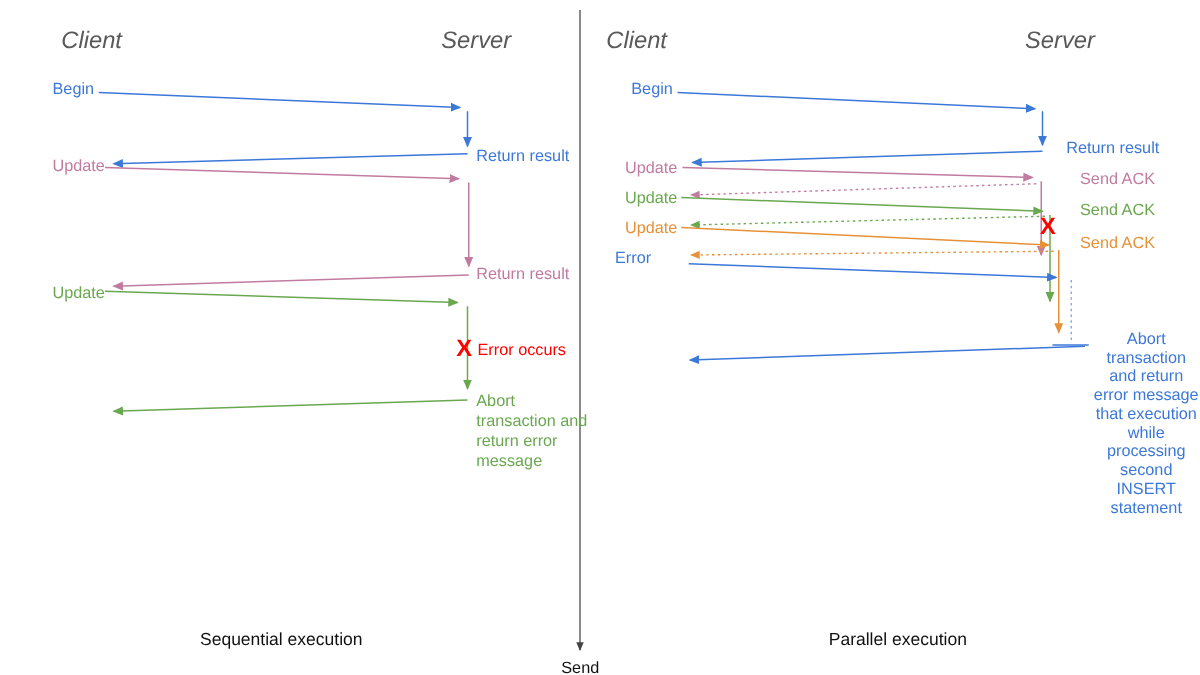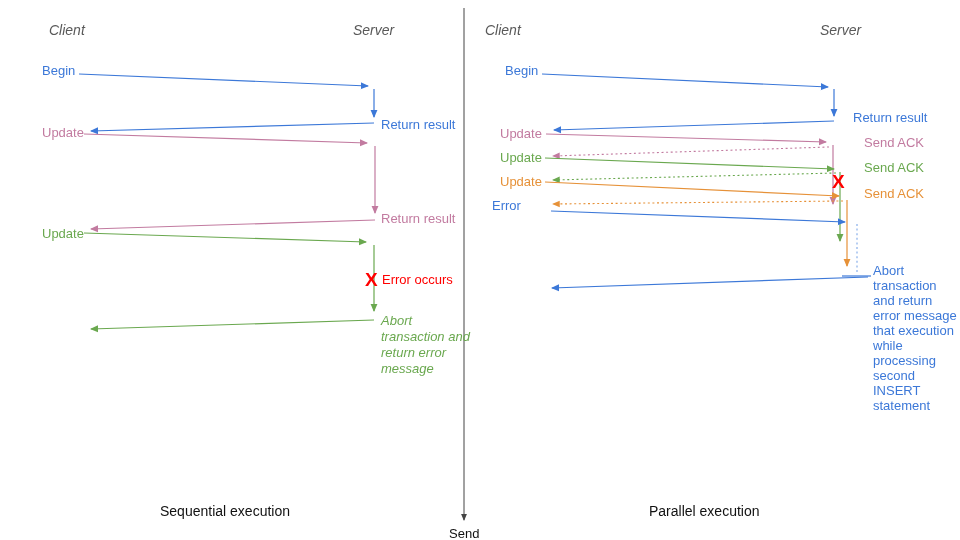--- a/index.html
+++ b/index.html
@@ -2,25 +2,25 @@
 <html style="--c-blue: #3c78d8; --c-light_blue: #7da7e8; --c-pink: #c27ba0; --c-green: #6aa84f; --c-orange: #e69138; --c-red: #ff0000; --c-gray: #595959; --c-black: #111111; --c-dark: #444444;"><head>
 <meta charset="utf-8">
 <style>
   html,body{margin:0;padding:0;background:#fff;}
   #stage{
     position:relative;width:960px;height:540px;background:#fff;overflow:hidden;
     font-family:"Liberation Sans", sans-serif;
   }
   svg.layer{position:absolute;left:0;top:0;width:960px;height:540px;}
   .lbl{position:absolute;font-size:13px;line-height:15px;white-space:nowrap;}
-  .hdr{position:absolute;font-size:14px;font-style:italic;color:var(--c-gray);}
+  .hdr{position:absolute;font-size:19px;font-style:italic;color:var(--c-gray);}
   .cap{position:absolute;font-size:14px;color:var(--c-black);}
   .xmark{position:absolute;font-size:19px;font-weight:700;color:var(--c-red);line-height:19px;}
   .wrap{white-space:normal;}
-  .t-blue{color:var(--c-blue);}
+  .t-blue{color:var(--c-blue);text-align:center;}
   .t-pink{color:var(--c-pink);}
   .t-green{color:var(--c-green);}
   .t-orange{color:var(--c-orange);}
   .t-red{color:var(--c-red);}
   .s-blue{stroke:var(--c-blue);stroke-width:1.2;fill:none;}
   .s-pink{stroke:var(--c-pink);stroke-width:1.2;fill:none;}
   .s-green{stroke:var(--c-green);stroke-width:1.2;fill:none;}
   .s-orange{stroke:var(--c-orange);stroke-width:1.2;fill:none;}
   .s-lblue{stroke:var(--c-light_blue);stroke-width:1.1;fill:none;}
   .s-dark{stroke:var(--c-dark);stroke-width:1;fill:none;}
@@ -90,21 +90,21 @@
 
   <div class="lbl t-blue" style="left:42px;top:63px;">Begin</div>
   <div class="lbl t-blue" style="left:381px;top:117px;">Return result</div>
   <div class="lbl t-pink" style="left:42px;top:125px;">Update</div>
   <div class="lbl t-pink" style="left:381px;top:211px;">Return result</div>
   <div class="lbl t-green" style="left:42px;top:226px;">Update</div>
 
   <div class="xmark" style="left:365px;top:270px;">X</div>
   <div class="lbl t-red" style="left:382px;top:272px;text-align:center;">Error occurs</div>
 
-  <div class="lbl t-green wrap" style="left:381px;top:313px;width:95px;line-height:16px;font-style:italic;">Abort transaction and return error message</div>
+  <div class="lbl t-green wrap" style="left:381px;top:313px;width:95px;line-height:16px;">Abort transaction and return error message</div>
 
   <div class="cap" style="left:160px;top:503px;">Sequential execution</div>
 
   <div class="hdr" style="left:485px;top:22px;">Client</div>
   <div class="hdr" style="left:820px;top:22px;">Server</div>
 
   <div class="lbl t-blue" style="left:505px;top:63px;">Begin</div>
   <div class="lbl t-blue" style="left:853px;top:110px;">Return result</div>
 
   <div class="lbl t-pink" style="left:500px;top:126px;">Update</div>
@@ -115,17 +115,17 @@
 
   <div class="lbl t-orange" style="left:500px;top:174px;">Update</div>
   <div class="lbl t-orange" style="left:864px;top:186px;">Send ACK</div>
 
   <div class="lbl t-blue" style="left:492px;top:198px;">Error</div>
 
   <div class="xmark" style="left:832px;top:172px;">X</div>
 
   <div class="lbl t-blue wrap" style="left:873px;top:263px;width:88px;">Abort transaction and return error message that execution while processing second INSERT statement</div>
 
-  <div class="cap" style="left:649px;top:503px;">Parallel execution</div>
+  <div class="cap" style="left:663px;top:503px;">Parallel execution</div>
 
   <div class="lbl" style="left:449px;top:526px;color:var(--c-black);">Send</div>
 
 </div>
 
 </body></html>

